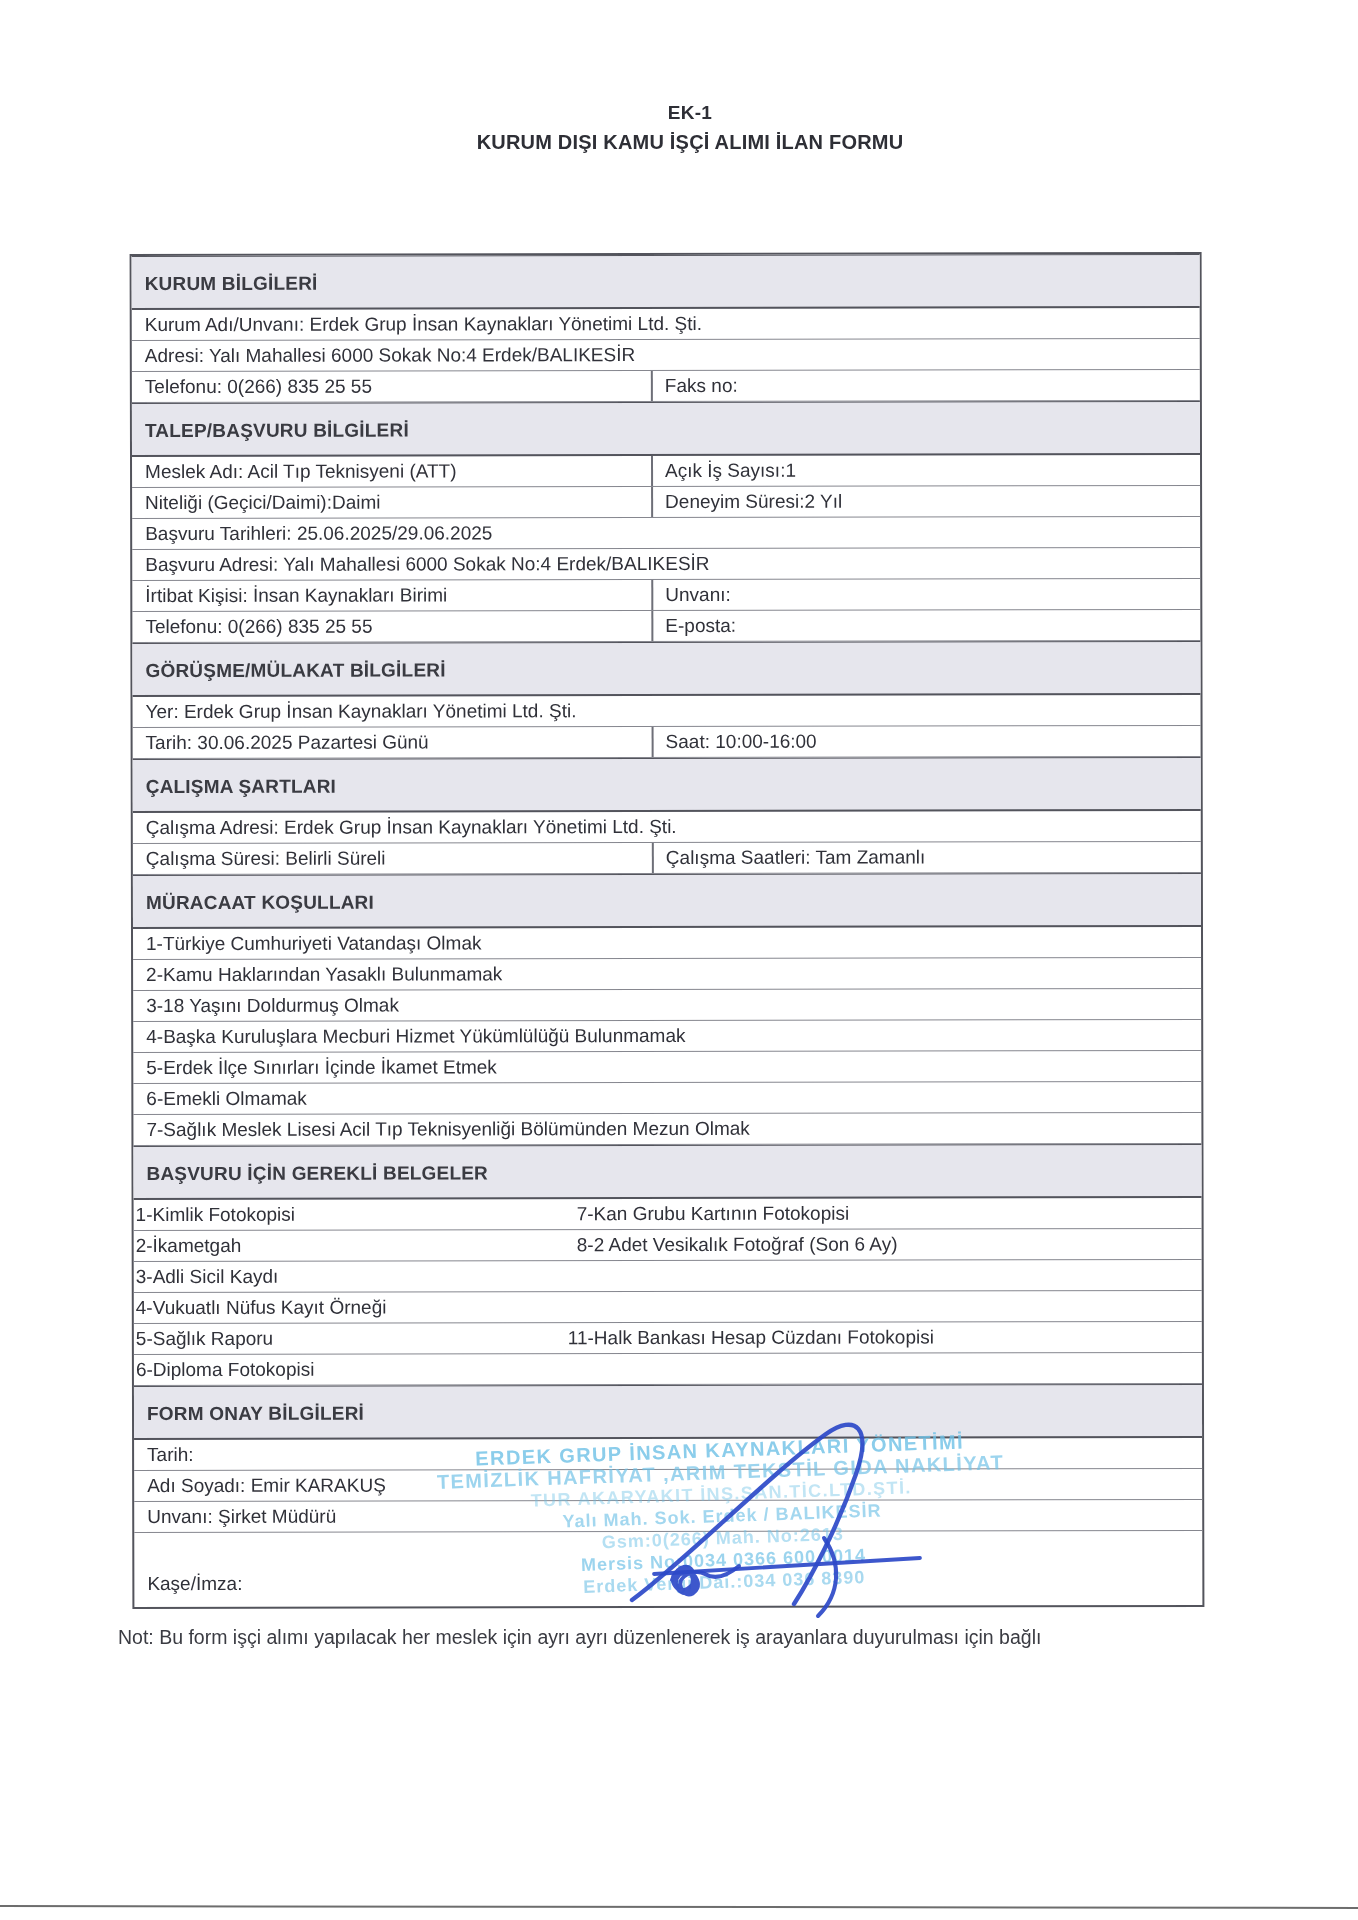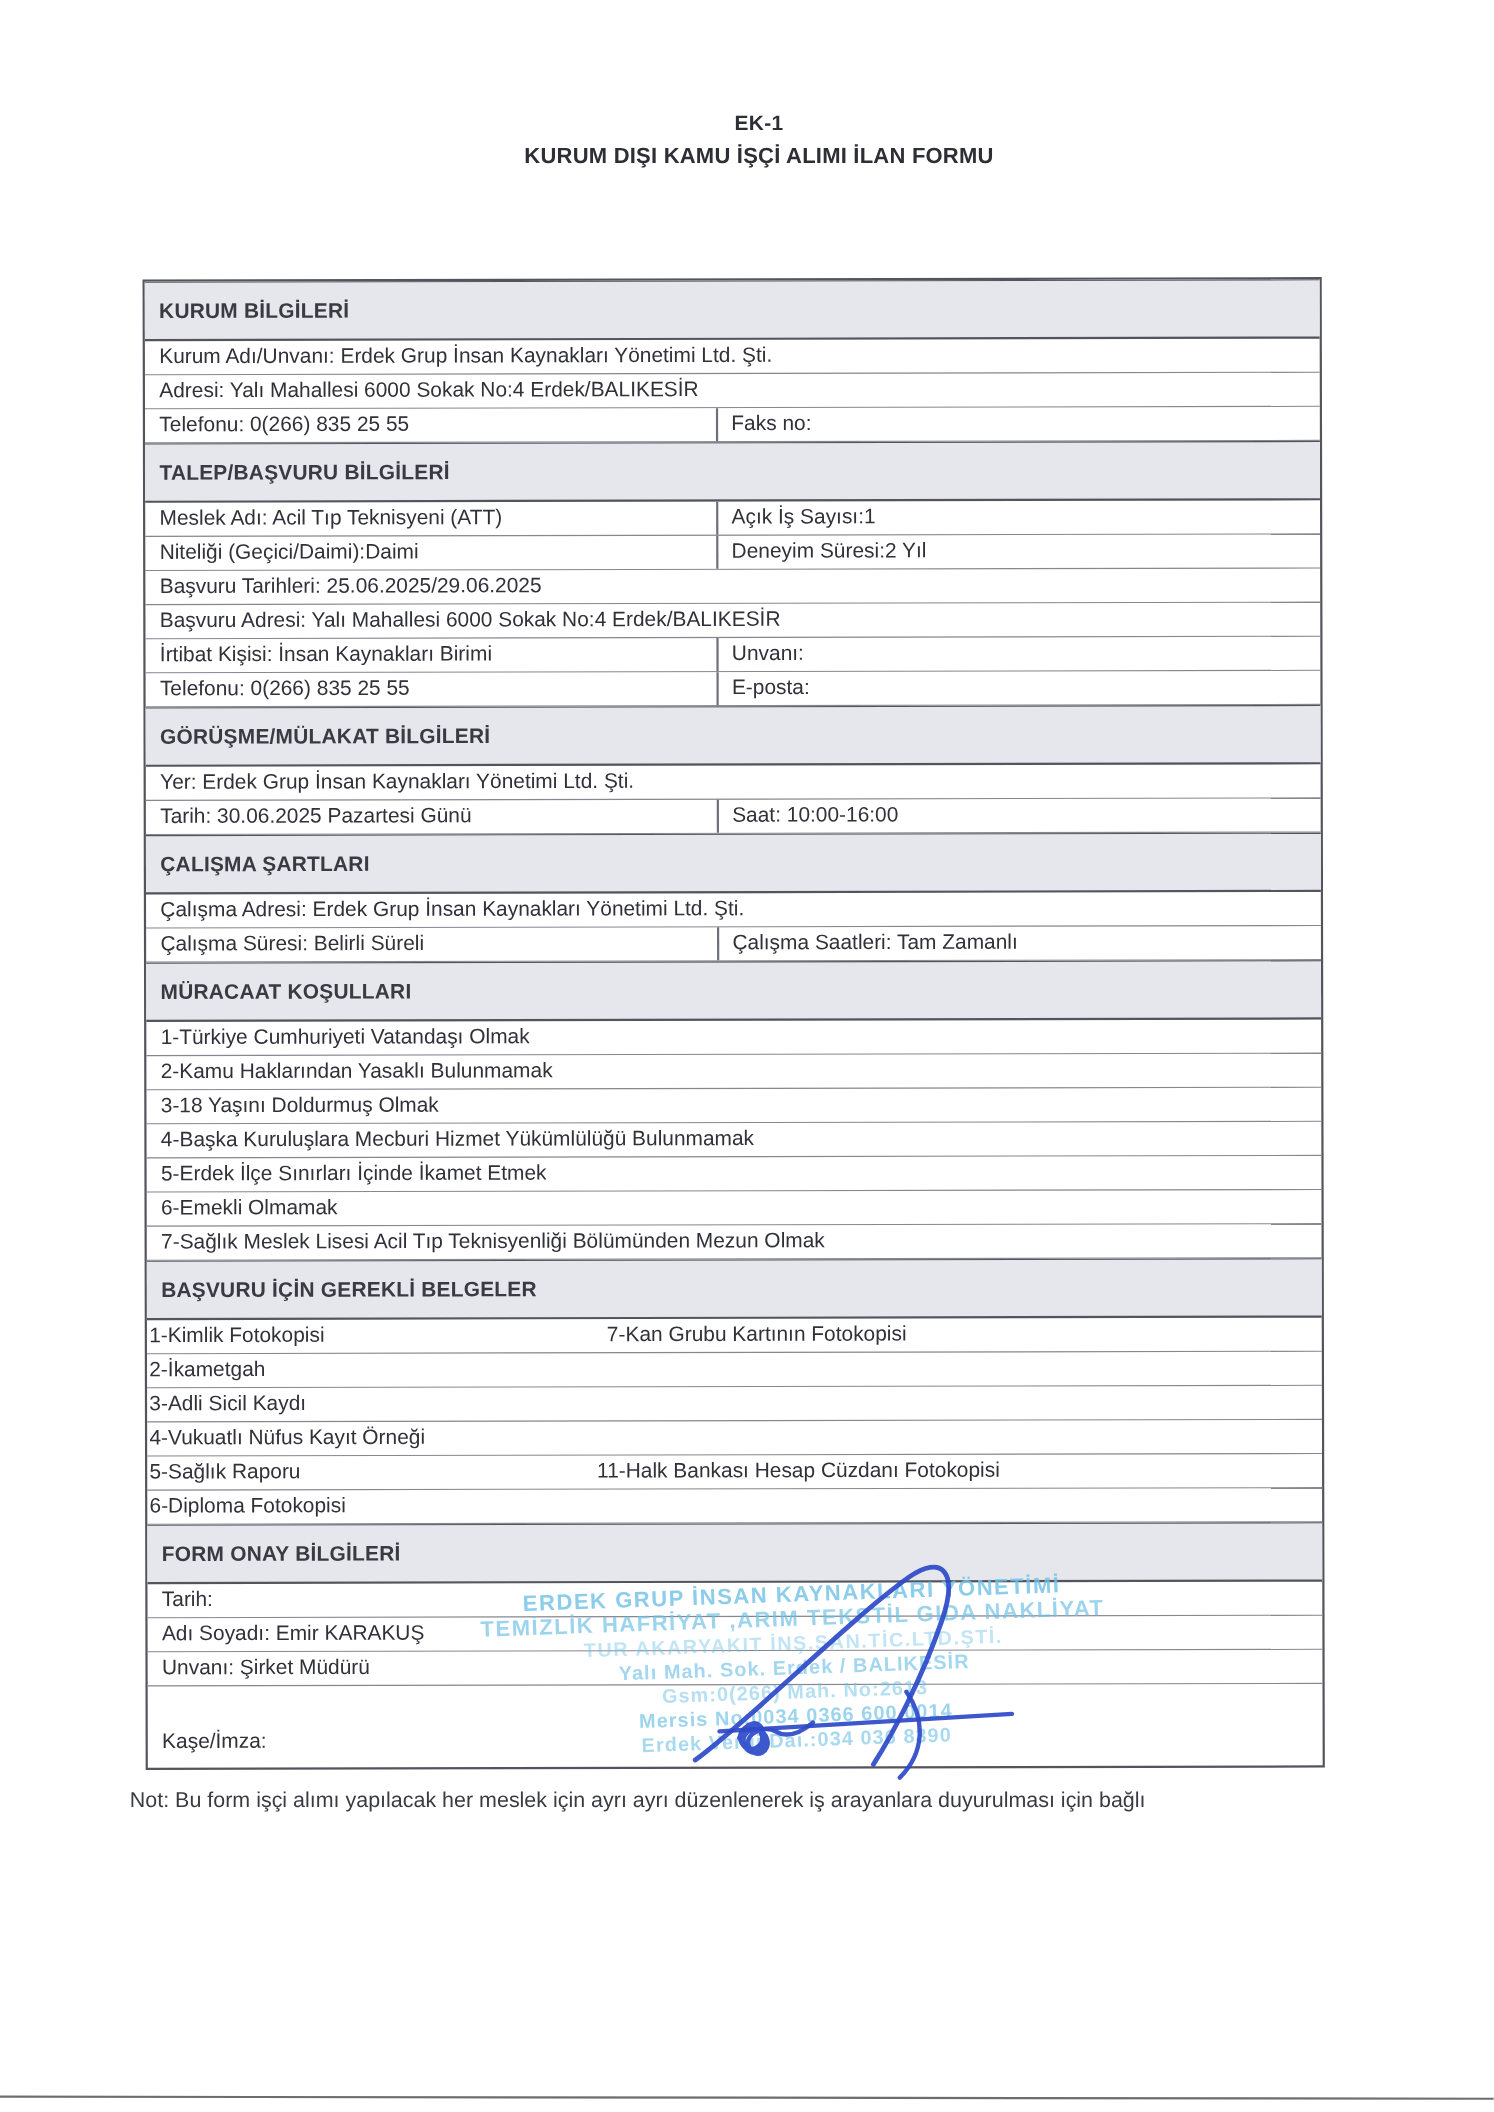--- a/index.html
+++ b/index.html
@@ -48,21 +48,21 @@
     border-bottom:2px solid var(--border-dark);
     border-top:0.5px solid var(--border-dark);
     letter-spacing:.2px;
   }
   .row.body{ height:31px; font-size:19px; line-height:30px; }
   .cell-full{ padding-left:13px; }
   .row.split{ display:flex; }
   .cell-left{ width:519px; padding-left:13px; box-sizing:border-box; }
   .cell-right{ flex:1; border-left:2px solid #6e6f78; padding-left:12px; box-sizing:border-box; }
   .pair-left{ padding-left:2px; display:inline-block; }
-  .pair-right{ position:absolute; left:379px; top:0; }
+  .pair-right{ position:absolute; left:404px; top:0; }
   .pair-num{ display:inline-block; width:56px; text-align:right; }
   .row.tall{
     height:74px;
     display:flex; align-items:flex-end;
   }
   .row.tall .cell-full{ line-height:26px; padding-bottom:10px;margin-top:36px; }
 
   .stamp{
     position:absolute; left:392px; top:1439px; width:660px;
     text-align:center;
@@ -182,21 +182,21 @@
       <div class="cell-full">5-Erdek İlçe Sınırları İçinde İkamet Etmek</div>
     </div>
     <div class="row body">
       <div class="cell-full">6-Emekli Olmamak</div>
     </div>
     <div class="row body">
       <div class="cell-full">7-Sağlık Meslek Lisesi Acil Tıp Teknisyenliği Bölümünden Mezun Olmak</div>
     </div>
     <div class="row header">BAŞVURU İÇİN GEREKLİ BELGELER</div>
     <div class="row body"><span class="pair-left">1-Kimlik Fotokopisi</span><span class="pair-right"><span class="pair-num">7-</span><span>Kan Grubu Kartının Fotokopisi</span></span></div>
-    <div class="row body"><span class="pair-left">2-İkametgah</span></div>
+    <div class="row body"><span class="pair-left">2-İkametgah</span><span class="pair-right"><span class="pair-num">8-</span><span>2 Adet Vesikalık Fotoğraf (Son 6 Ay)</span></span></div>
     <div class="row body"><span class="pair-left">3-Adli Sicil Kaydı</span></div>
     <div class="row body"><span class="pair-left">4-Vukuatlı Nüfus Kayıt Örneği</span></div>
     <div class="row body"><span class="pair-left">5-Sağlık Raporu</span><span class="pair-right"><span class="pair-num">11-</span><span>Halk Bankası Hesap Cüzdanı Fotokopisi</span></span></div>
     <div class="row body"><span class="pair-left">6-Diploma Fotokopisi</span></div>
     <div class="row header">FORM ONAY BİLGİLERİ</div>
     <div class="row body">
       <div class="cell-full">Tarih:</div>
     </div>
     <div class="row body">
       <div class="cell-full">Adı Soyadı: Emir KARAKUŞ</div>

